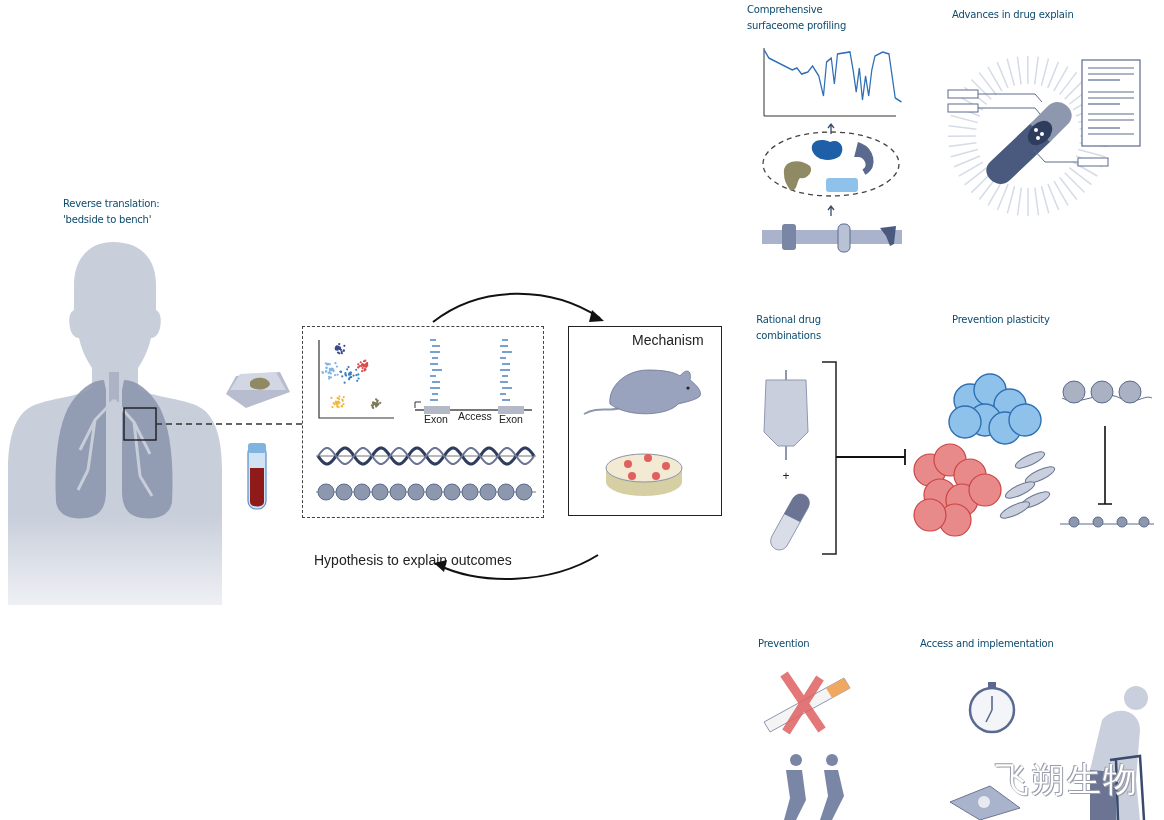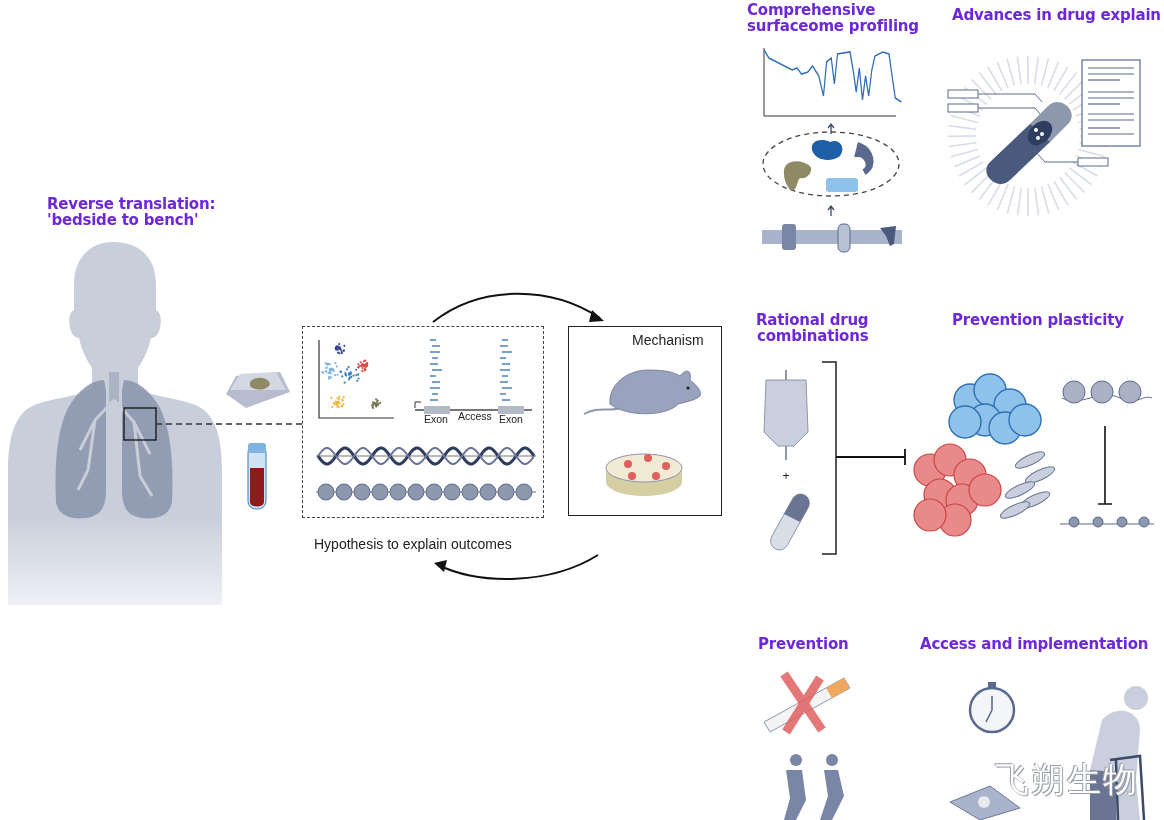--- a/index.html
+++ b/index.html
@@ -1,28 +1,28 @@
 <!DOCTYPE html>
 <html><head>
 <meta charset="utf-8">
 <style>
   html, body { margin:0; padding:0; background:#ffffff; }
   body { width:1164px; height:820px; position:relative; overflow:hidden; font-family:"Liberation Sans", sans-serif; }
   .abs { position:absolute; }
-  .heading { font-family:"DejaVu Sans", sans-serif; font-weight:bold; font-size:15px; color:#6d28d9; line-height:16px; letter-spacing:-0.2px; }
+  .heading { font-family:"DejaVu Sans", sans-serif; font-weight:normal; font-size:10px; color:#0c4a6e; line-height:16px; letter-spacing:-0.2px; }
   .label { font-family:"Liberation Sans", sans-serif; font-size:14px; color:#222; }
   .small { font-family:"Liberation Sans", sans-serif; font-size:10.5px; color:#222; }
   svg { position:absolute; overflow:visible; }
   .watermark { font-family:Liberation Mono, monospace; font-size:34px; color:#ffffff; letter-spacing:2px;
     text-shadow: 0 0 1px #888, 1px 1px 0 #9aa0b0, -1px -1px 0 #9aa0b0; }
 </style>
 </head>
 <body>
 
-<div class="abs heading" style="left:47px;top:196px;">
+<div class="abs heading" style="left:63px;top:196px;">
   <div>Reverse translation:</div>
   <div>'bedside to bench'</div>
 </div>
 
 <svg style="left:0;top:240px;" width="300" height="370">
   <defs>
     <linearGradient id="fadeBody" x1="0" y1="0" x2="0" y2="1">
       <stop offset="0.75" stop-color="#c8ceda"></stop>
       <stop offset="1" stop-color="#eef0f4"></stop>
     </linearGradient>
@@ -281,21 +281,21 @@
       <circle cx="168" cy="166" r="8" fill="#8d97ae" stroke="#5a6a8e"></circle>
       <circle cx="186" cy="166" r="8" fill="#8d97ae" stroke="#5a6a8e"></circle>
       <circle cx="204" cy="166" r="8" fill="#8d97ae" stroke="#5a6a8e"></circle>
       <circle cx="222" cy="166" r="8" fill="#8d97ae" stroke="#5a6a8e"></circle>
     </g>
 </svg>
 <div class="abs small" style="left:424px;top:413px;">Exon</div>
 <div class="abs small" style="left:458px;top:410px;">Access</div>
 <div class="abs small" style="left:499px;top:413px;">Exon</div>
 
-<div class="abs label" style="left:314px;top:536px;">Hypothesis to explain outcomes</div>
+<div class="abs label" style="left:314px;top:552px;">Hypothesis to explain outcomes</div>
 
 <svg style="left:420px;top:280px;" width="200" height="320">
   <path d="M13,42 C60,5 130,5 180,38" stroke="#111" stroke-width="2" fill="none"></path>
   <path d="M172,30 L184,41 L169,42 Z" fill="#111"></path>
   <path d="M178,275 C130,305 60,305 18,285" stroke="#111" stroke-width="2" fill="none"></path>
   <path d="M27,280 L14,283 L24,292 Z" fill="#111"></path>
 </svg>
 
 <div class="abs" style="left:568px;top:326px;width:152px;height:188px;border:1.3px solid #222;"></div>
 <div class="abs label" style="left:604px;top:332px;font-size:14px;margin-left:28px;">Mechanism</div>

